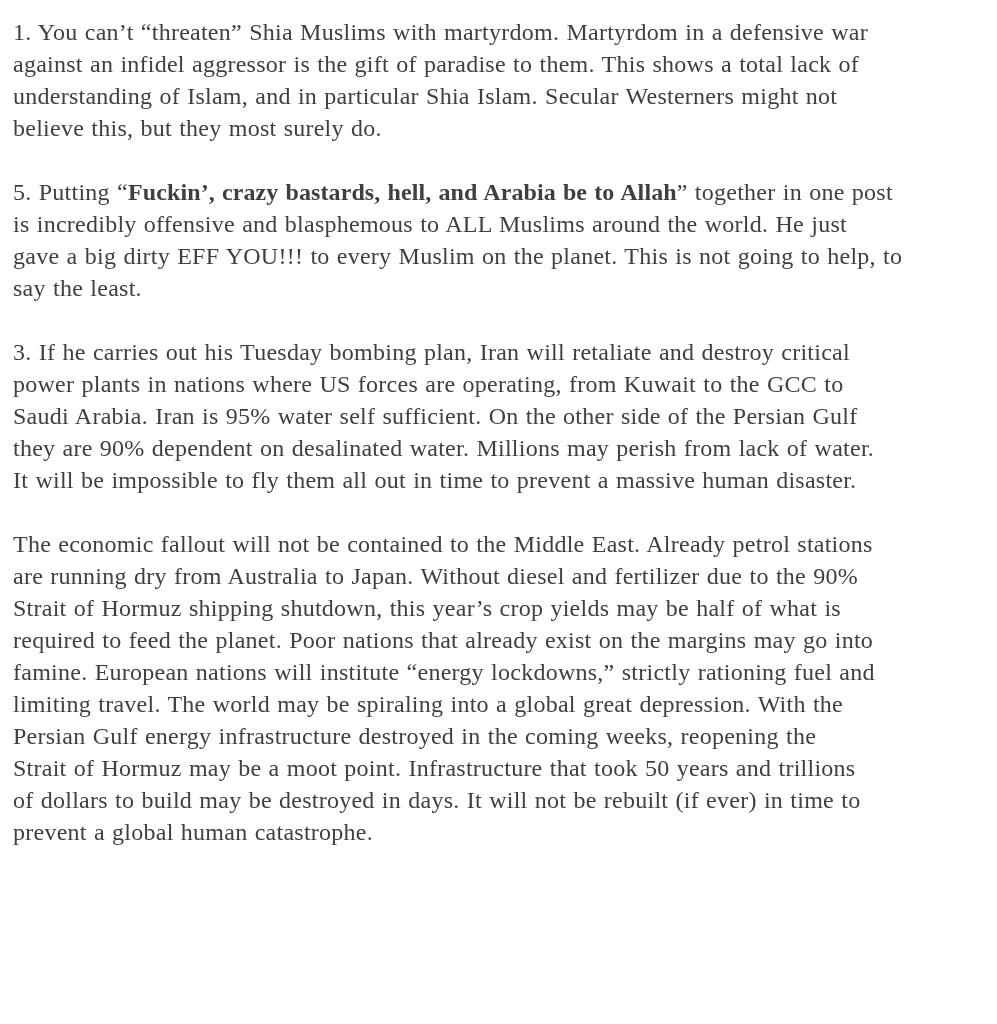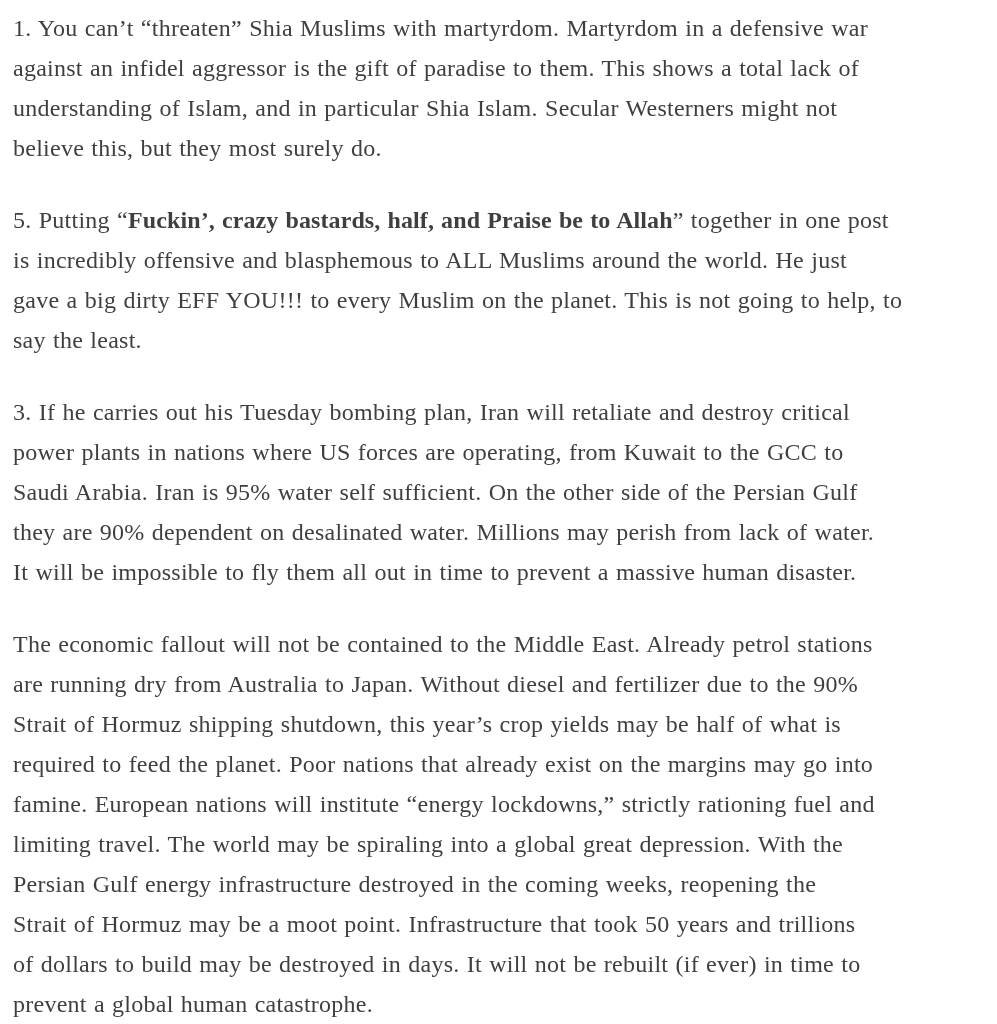--- a/index.html
+++ b/index.html
@@ -13,43 +13,43 @@
       height: 1024px;
       overflow: hidden;
       font-family: "Liberation Serif", "DejaVu Serif", serif;
     }
     .article {
       width: 997px;
       height: 1024px;
       padding: 8px 18px 0 13px;
     }
     p.para {
-      margin: 0 0 32px 0;
+      margin: 8px 0 32px 0;
       font-size: 24px;
-      line-height: 40px;
+      line-height: 32px;
       letter-spacing: 0.25px;
       word-spacing: 1px;
       white-space: pre-line;
       text-align: left;
       color: #3f3f3f;
     }
     p.para strong {
       font-weight: 700;
       letter-spacing: 0.1px;
     }
   </style>
 </head>
 <body>
 
 <main class="article">
     <p class="para"><span>1. You can’t “threaten” Shia Muslims with martyrdom. Martyrdom in a defensive war
 against an infidel aggressor is the gift of paradise to them. This shows a total lack of
 understanding of Islam, and in particular Shia Islam. Secular Westerners might not
 believe this, but they most surely do.</span></p>
-    <p class="para"><span>5. Putting “</span><strong>Fuckin’, crazy bastards, half, and Praise be to Allah</strong><span>” together in one post
+    <p class="para"><span>5. Putting “</span><strong>Fuckin’, crazy bastards, hell, and Arabia be to Allah</strong><span>” together in one post
 is incredibly offensive and blasphemous to ALL Muslims around the world. He just
 gave a big dirty EFF YOU!!! to every Muslim on the planet. This is not going to help, to
 say the least.</span></p>
     <p class="para"><span>3. If he carries out his Tuesday bombing plan, Iran will retaliate and destroy critical
 power plants in nations where US forces are operating, from Kuwait to the GCC to
 Saudi Arabia. Iran is 95% water self sufficient. On the other side of the Persian Gulf
 they are 90% dependent on desalinated water. Millions may perish from lack of water.
 It will be impossible to fly them all out in time to prevent a massive human disaster.</span></p>
     <p class="para"><span>The economic fallout will not be contained to the Middle East. Already petrol stations
 are running dry from Australia to Japan. Without diesel and fertilizer due to the 90%

